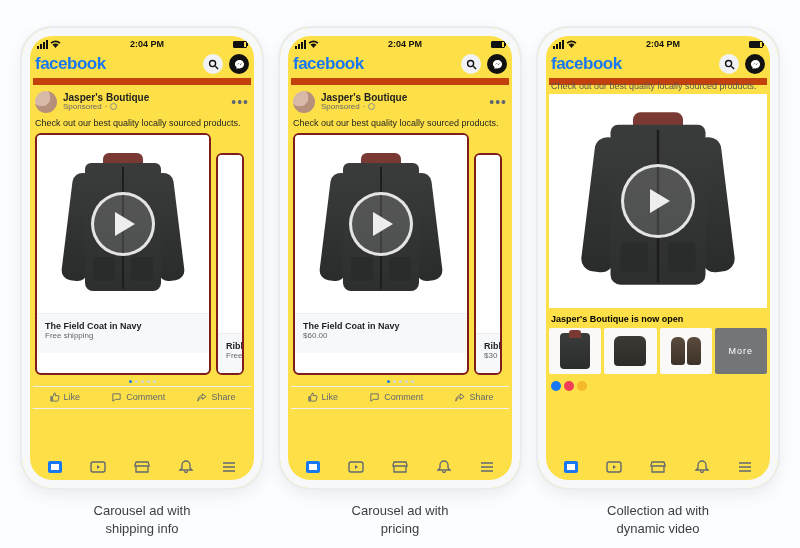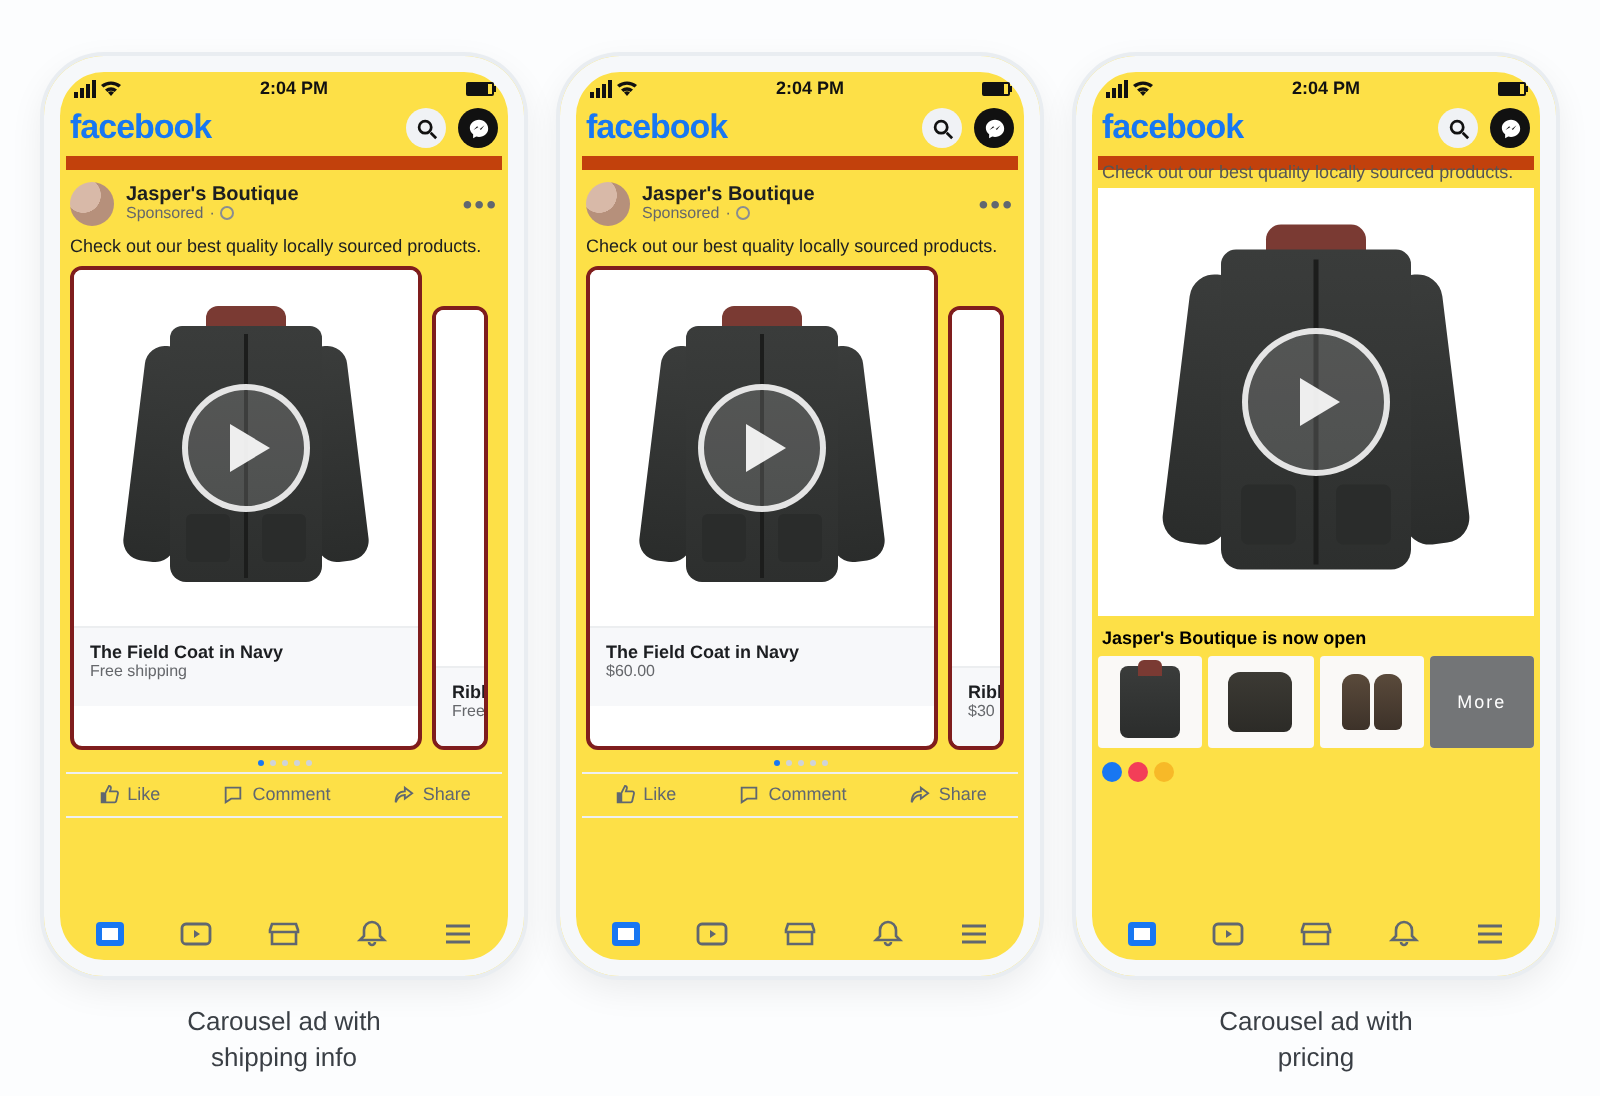--- a/index.html
+++ b/index.html
@@ -577,13 +577,17 @@
 
 <div class="caption-row">
   <div class="caption">
     <span>Carousel ad with</span><br>
     <span>shipping info</span>
   </div>
   <div class="caption">
     <span>Carousel ad with</span><br>
     <span>pricing</span>
   </div>
+  <div class="caption">
+    <span>Collection ad with</span><br>
+    <span>dynamic video</span>
+  </div>
 </div>
 
 </body></html>

